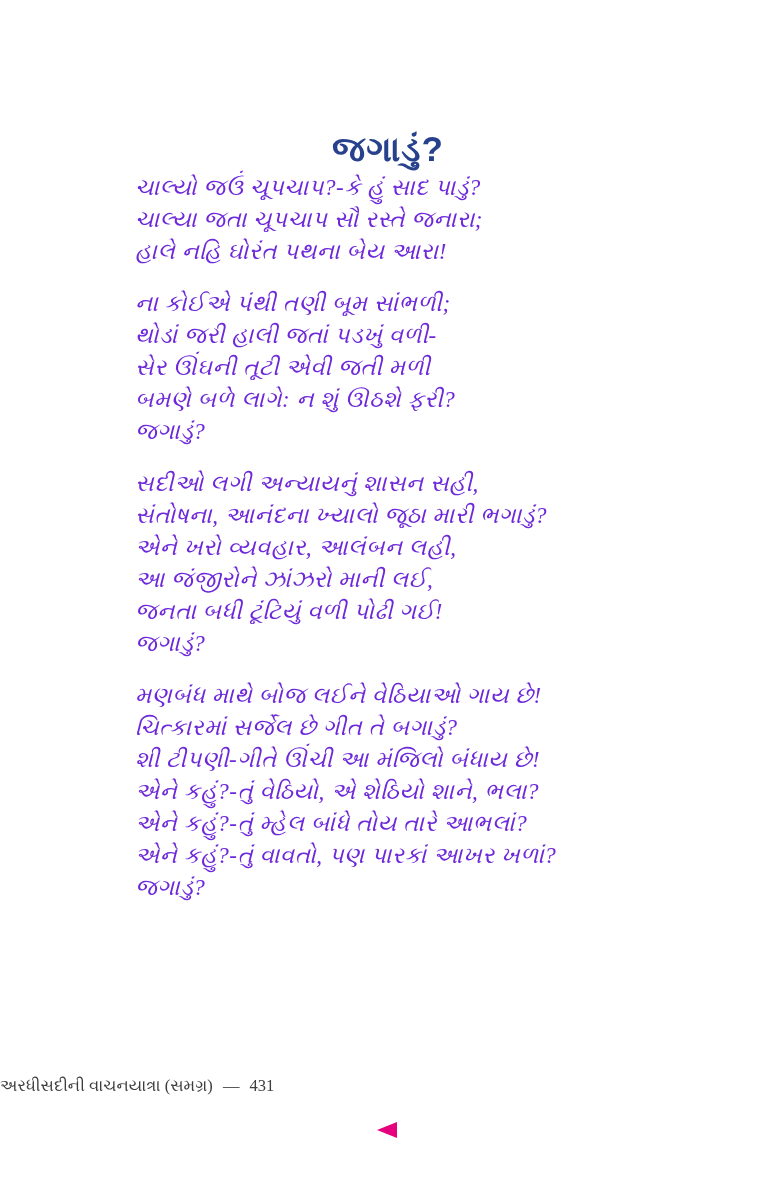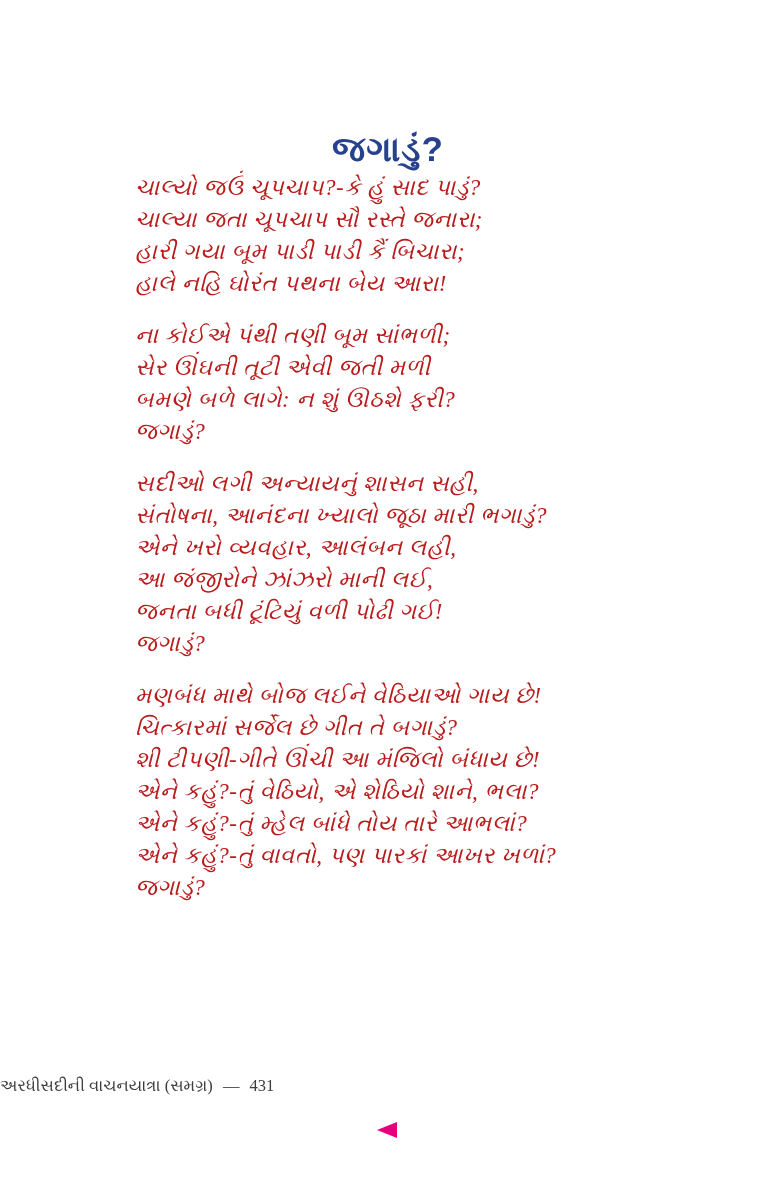--- a/index.html
+++ b/index.html
@@ -25,21 +25,21 @@
     font-weight: bold;
     font-family: "Liberation Sans", sans-serif;
     color: #27418d;
     letter-spacing: 1px;
   }
   .poem {
     position: absolute;
     top: 172px;
     left: 135px;
     right: 60px;
-    color: #b91c1c;
+    color: #6d28d9;
     font-style: italic;
   }
   .stanza {
     margin: 0 0 20px 0;
   }
   .line {
     margin: 0;
     font-size: 23px;
     line-height: 32px;
     white-space: nowrap;
@@ -72,25 +72,25 @@
 <body>
 
 <div class="page">
 
   <h1 class="title" style="color: rgb(39, 65, 141);">જગાડું?</h1>
 
   <div class="poem">
       <div class="stanza">
         <p class="line">ચાલ્યો જઉં ચૂપચાપ?-કે હું સાદ પાડું?</p>
         <p class="line">ચાલ્યા જતા ચૂપચાપ સૌ રસ્તે જનારા;</p>
-        <p class="line">હારી ગયા બૂમ પાડી પાડી કૈં બિચારા;</p>
         <p class="line">હાલે નહિ ઘોરંત પથના બેય આરા!</p>
       </div>
       <div class="stanza">
         <p class="line">ના કોઈએ પંથી તણી બૂમ સાંભળી;</p>
+        <p class="line">થોડાં જરી હાલી જતાં પડખું વળી-</p>
         <p class="line">સેર ઊંઘની તૂટી એવી જતી મળી</p>
         <p class="line">બમણે બળે લાગે: ન શું ઊઠશે ફરી?</p>
         <p class="line">જગાડું?</p>
       </div>
       <div class="stanza">
         <p class="line">સદીઓ લગી અન્યાયનું શાસન સહી,</p>
         <p class="line">સંતોષના, આનંદના ખ્યાલો જૂઠા મારી ભગાડું?</p>
         <p class="line">એને ખરો વ્યવહાર, આલંબન લહી,</p>
         <p class="line">આ જંજીરોને ઝાંઝરો માની લઈ,</p>
         <p class="line">જનતા બધી ટૂંટિયું વળી પોઢી ગઈ!</p>

